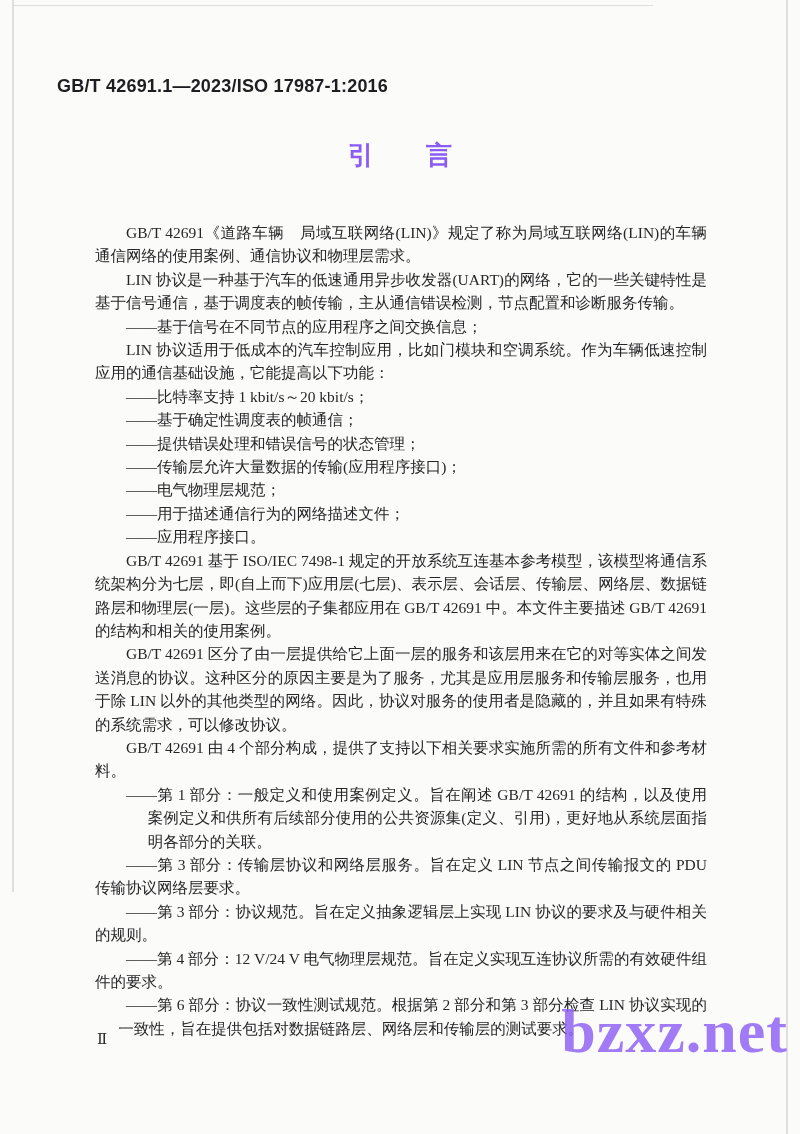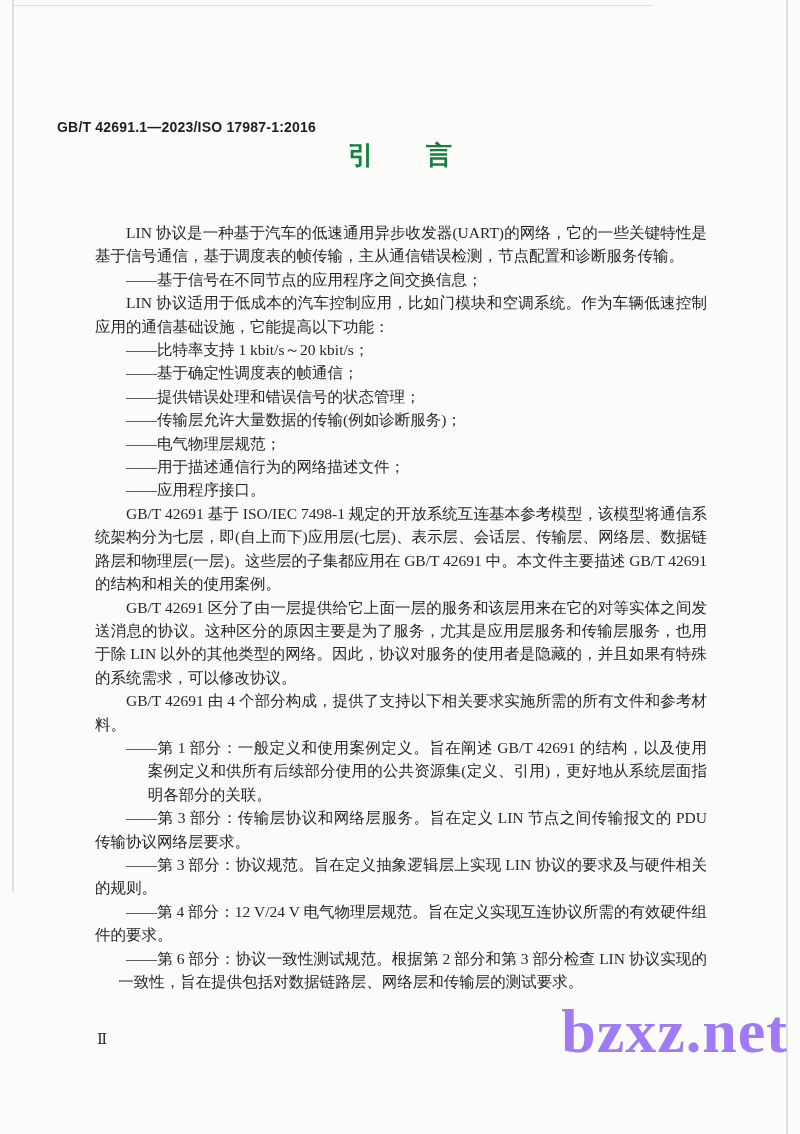--- a/index.html
+++ b/index.html
@@ -18,29 +18,28 @@
   }
   
   .scan-edge { position: absolute; background: #c9c9c9; opacity: 0.55; }
   .scan-edge.left  { left: 12px; top: 0; width: 2px; height: 892px; }
   .scan-edge.right { left: 786px; top: 0; width: 2px; height: 1134px; }
   .scan-edge.top   { left: 13px; top: 5px; width: 640px; height: 1px; }
 
   .doc-header {
     position: absolute; left: 57px; top: 76px;
     font-family: "Liberation Sans", "DejaVu Sans", sans-serif;
-    font-size: 14px; font-weight: bold; letter-spacing: 0.2px;
+    font-size: 18px; font-weight: bold; letter-spacing: 0.2px;
     color: #1d1d22;
-    margin-top: 43px;
   }
   .doc-title {
     position: absolute; left: 0; top: 138px; width: 100%;
     margin: 0; text-align: center;
     font-family: "Liberation Sans", "DejaVu Sans", sans-serif;
-    font-size: 26px; font-weight: bold; color: #15803d;
+    font-size: 26px; font-weight: bold; color: #8b5cf6;
   }
   .doc-body {
     position: absolute; left: 95px; top: 221px; width: 612px;
     font-size: 15.5px; line-height: 23.4px;
     text-align: justify;
     color: #26262a;
   }
   .block { margin: 0; }
   .para { text-indent: 2em; }
   .item { text-indent: 2em; }
@@ -66,27 +65,28 @@
 <div class="page">
   <div class="scan-edge left"></div>
   <div class="scan-edge right"></div>
   <div class="scan-edge top"></div>
 
   <header class="doc-header">GB/T 42691.1—2023/ISO 17987-1:2016</header>
 
   <h1 class="doc-title">引　　言</h1>
 
   <main class="doc-body" id="doc-body">
+      <p class="block para">GB/T 42691《道路车辆　局域互联网络(LIN)》规定了称为局域互联网络(LIN)的车辆通信网络的使用案例、通信协议和物理层需求。</p>
       <p class="block para">LIN 协议是一种基于汽车的低速通用异步收发器(UART)的网络，它的一些关键特性是基于信号通信，基于调度表的帧传输，主从通信错误检测，节点配置和诊断服务传输。</p>
       <p class="block item">——基于信号在不同节点的应用程序之间交换信息；</p>
       <p class="block para">LIN 协议适用于低成本的汽车控制应用，比如门模块和空调系统。作为车辆低速控制应用的通信基础设施，它能提高以下功能：</p>
       <p class="block item">——比特率支持 1 kbit/s～20 kbit/s；</p>
       <p class="block item">——基于确定性调度表的帧通信；</p>
       <p class="block item">——提供错误处理和错误信号的状态管理；</p>
-      <p class="block item">——传输层允许大量数据的传输(例如诊断服务)；</p>
+      <p class="block item">——传输层允许大量数据的传输(应用程序接口)；</p>
       <p class="block item">——电气物理层规范；</p>
       <p class="block item">——用于描述通信行为的网络描述文件；</p>
       <p class="block item">——应用程序接口。</p>
       <p class="block para">GB/T 42691 基于 ISO/IEC 7498-1 规定的开放系统互连基本参考模型，该模型将通信系统架构分为七层，即(自上而下)应用层(七层)、表示层、会话层、传输层、网络层、数据链路层和物理层(一层)。这些层的子集都应用在 GB/T 42691 中。本文件主要描述 GB/T 42691 的结构和相关的使用案例。</p>
       <p class="block para">GB/T 42691 区分了由一层提供给它上面一层的服务和该层用来在它的对等实体之间发送消息的协议。这种区分的原因主要是为了服务，尤其是应用层服务和传输层服务，也用于除 LIN 以外的其他类型的网络。因此，协议对服务的使用者是隐藏的，并且如果有特殊的系统需求，可以修改协议。</p>
       <p class="block para">GB/T 42691 由 4 个部分构成，提供了支持以下相关要求实施所需的所有文件和参考材料。</p>
       <p class="block item hang">——第 1 部分：一般定义和使用案例定义。旨在阐述 GB/T 42691 的结构，以及使用案例定义和供所有后续部分使用的公共资源集(定义、引用)，更好地从系统层面指明各部分的关联。</p>
       <p class="block item">——第 3 部分：传输层协议和网络层服务。旨在定义 LIN 节点之间传输报文的 PDU 传输协议网络层要求。</p>
       <p class="block item">——第 3 部分：协议规范。旨在定义抽象逻辑层上实现 LIN 协议的要求及与硬件相关的规则。</p>
       <p class="block item">——第 4 部分：12 V/24 V 电气物理层规范。旨在定义实现互连协议所需的有效硬件组件的要求。</p>

